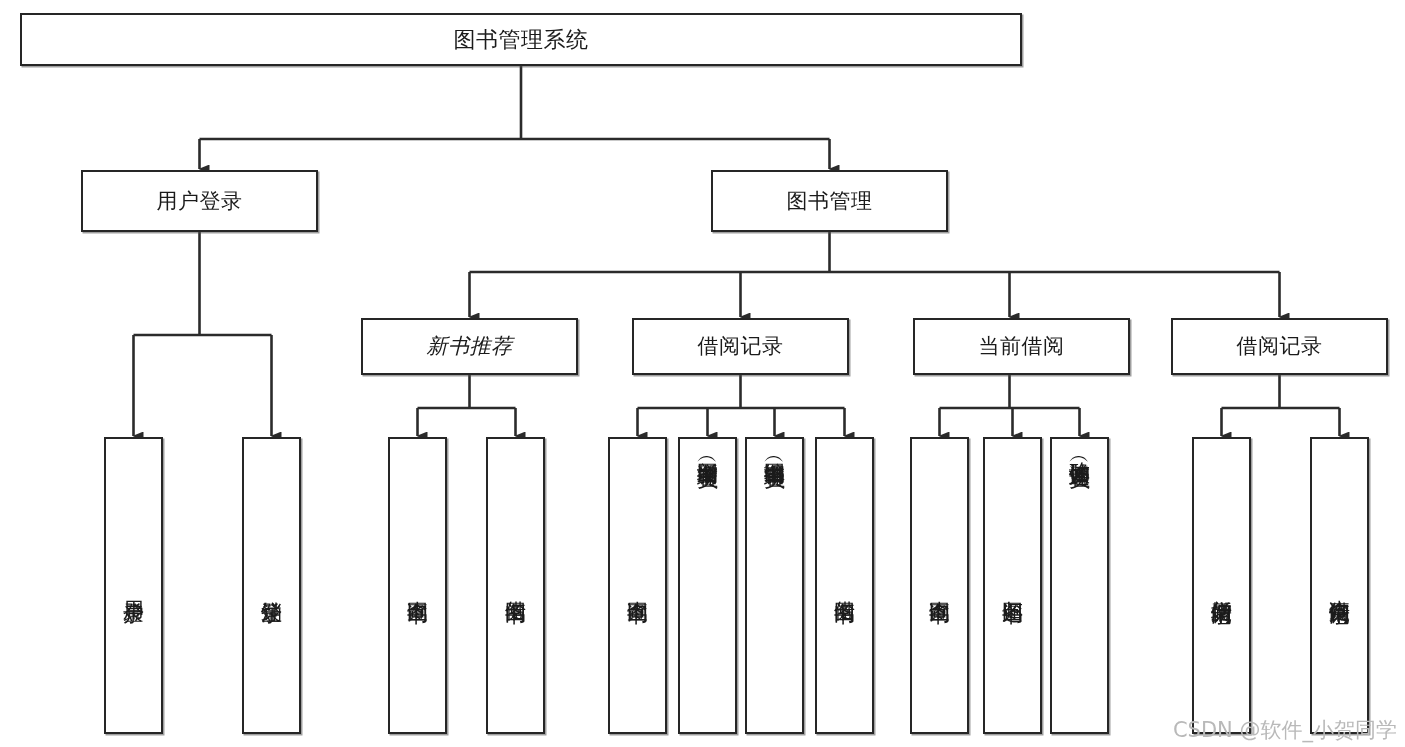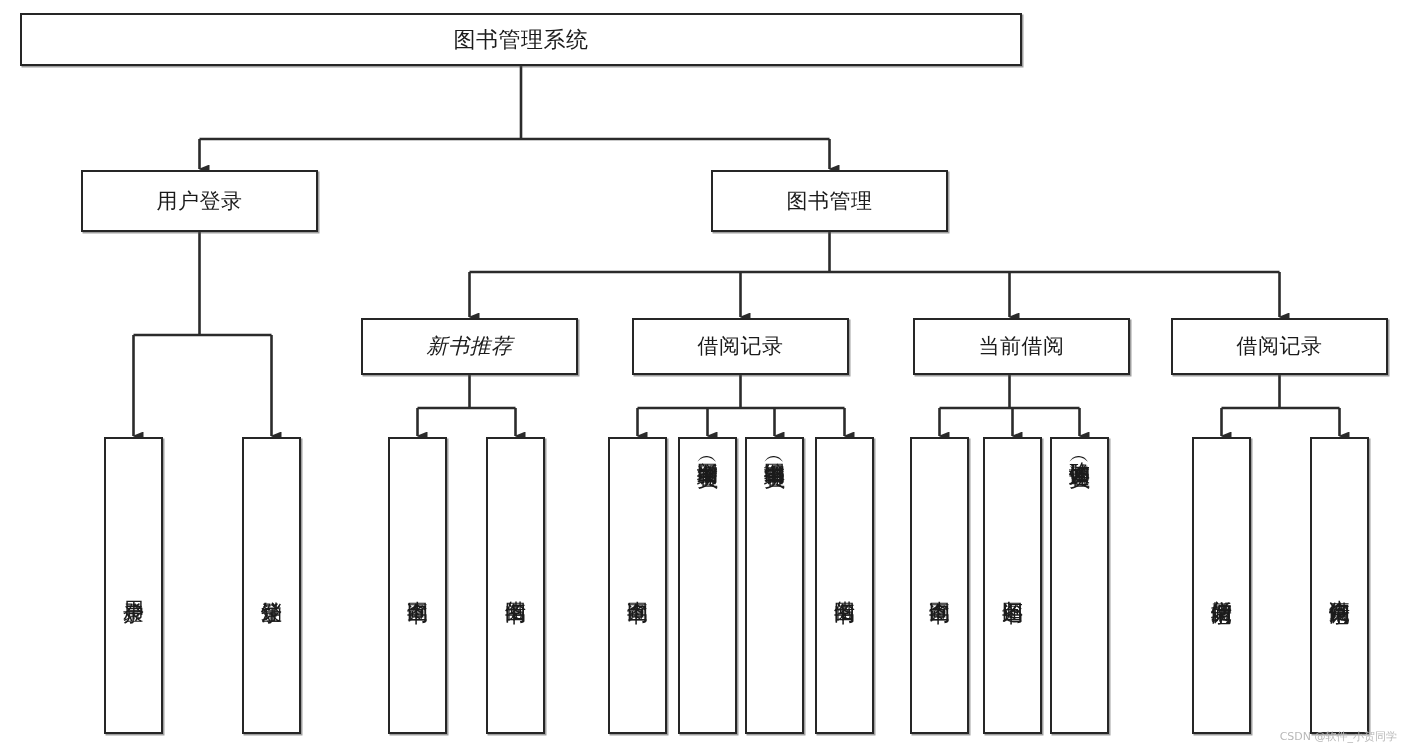--- a/index.html
+++ b/index.html
@@ -66,21 +66,21 @@
     white-space: nowrap;
   }
   .node.vertical.centered {
     align-items: center;
     padding-top: 0;
   }
   #watermark {
     position: absolute;
     right: 8px;
     bottom: 3px;
-    font-size: 11px;
+    font-size: 21px;
     color: #b9b9b9;
     z-index: 5;
     white-space: nowrap;
     user-select: none;
   }
 </style>
 </head>
 <body>
 
 <div id="diagram-root">

